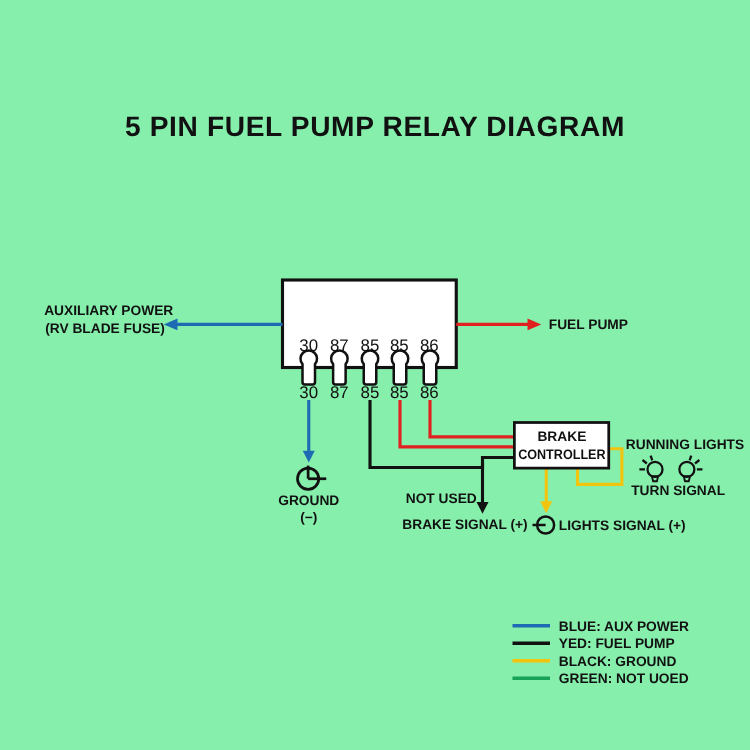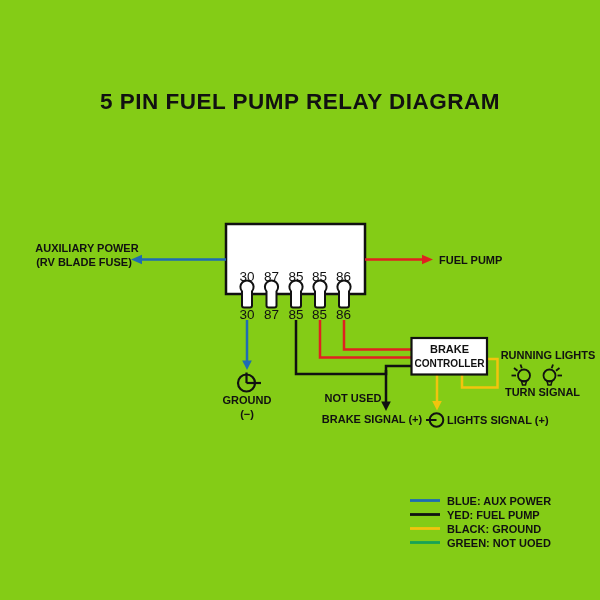--- a/index.html
+++ b/index.html
@@ -1,16 +1,16 @@
 <!DOCTYPE html>
 <html><head>
 <meta charset="utf-8">
 <style>
   html,body{margin:0;padding:0;background:#ffffff;}
-  #canvas{position:relative;width:600px;height:600px;background:#84cc16;overflow:hidden;}
+  #canvas{position:relative;width:600px;height:600px;background:#86efac;overflow:hidden;}
   svg{position:absolute;left:0;top:0;}
   svg text{font-family:"Liberation Sans", sans-serif;fill:#111111;}
   .t-title{font-size:22.5px;font-weight:700;letter-spacing:.5px;}
   .t-label{font-size:11px;font-weight:700;}
   .t-pin{font-size:13.5px;font-weight:400;}
   .wire{fill:none;stroke-linecap:butt;stroke-linejoin:miter;}
 </style>
 </head>
 <body>
 

